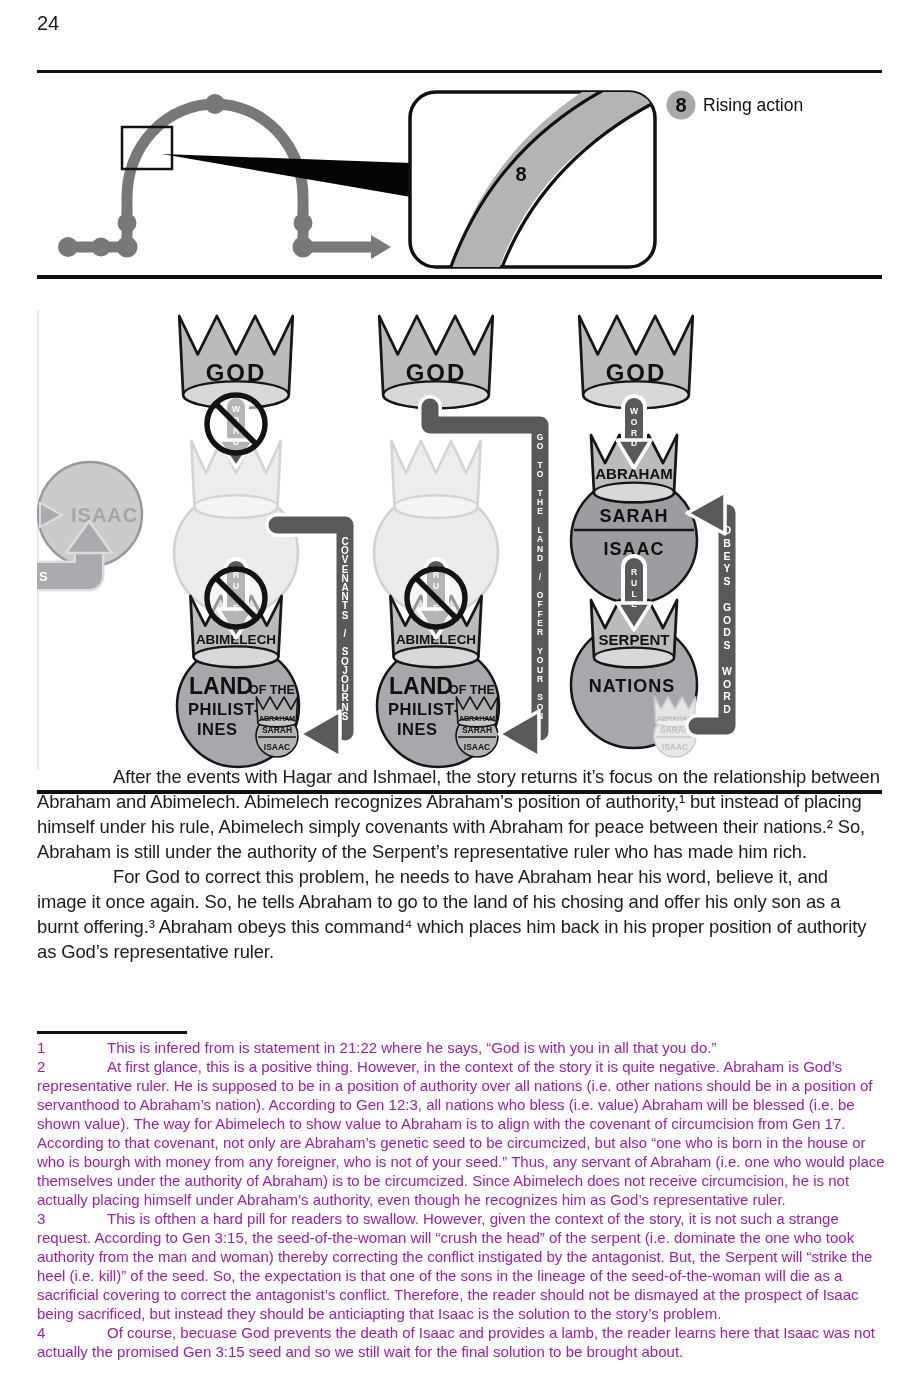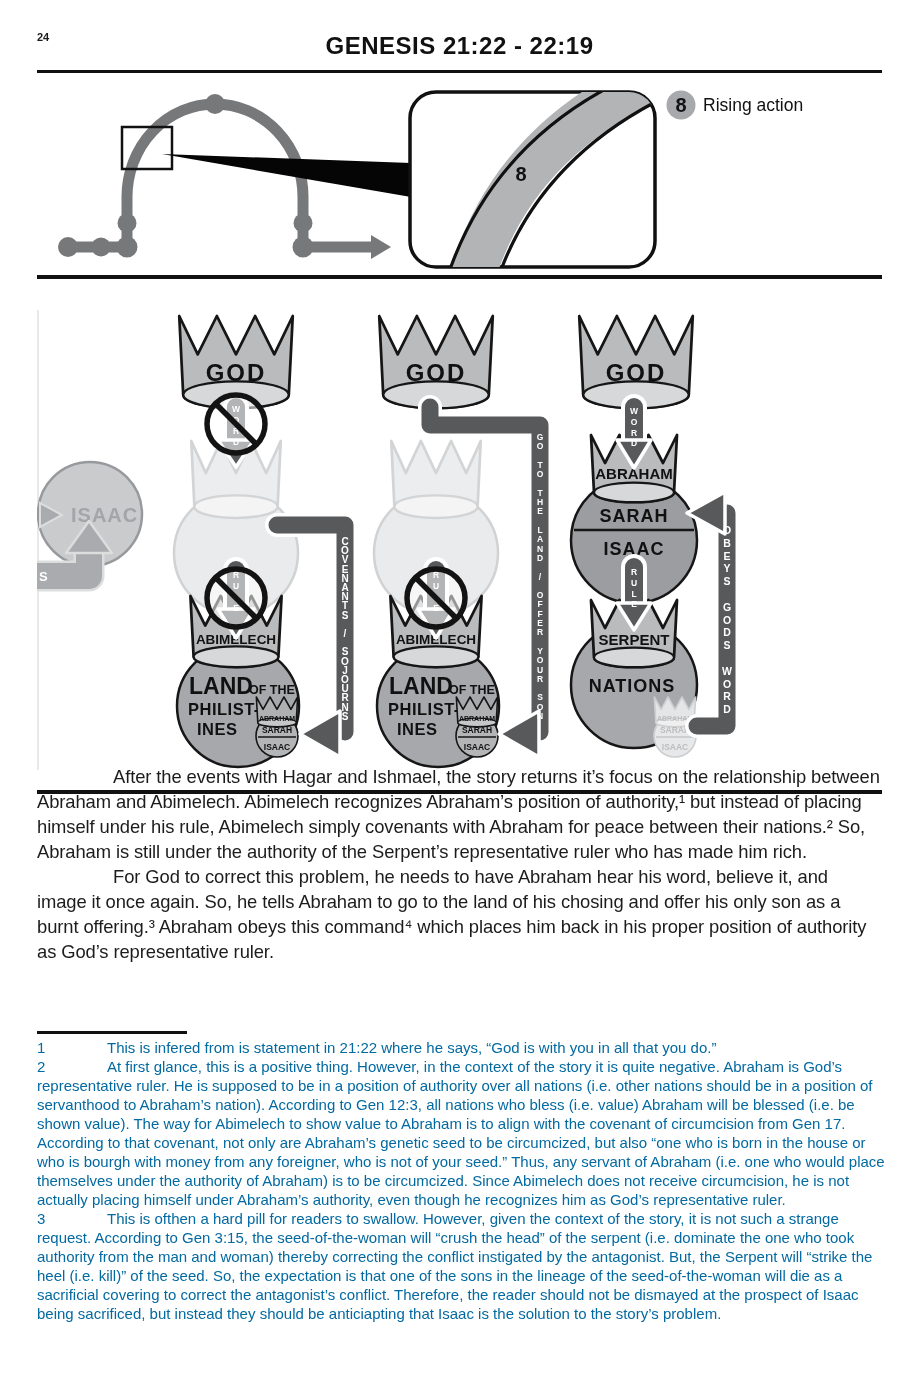--- a/index.html
+++ b/index.html
@@ -1,18 +1,18 @@
 <!DOCTYPE html>
 <html><head>
 <meta charset="utf-8">
 <style>
   html,body{margin:0;padding:0;background:#fff;}
   .page{position:relative;width:919px;height:1388px;background:#ffffff;overflow:hidden;
         font-family:"Liberation Sans",sans-serif;color:#1b1b1b;}
-  .pageno{position:absolute;left:37px;top:31px;font-size:11px;font-weight:700;}
+  .pageno{position:absolute;left:37px;top:12px;font-size:20px;font-weight:400;}
   .title{position:absolute;left:37px;top:32px;width:845px;text-align:center;
          font-size:24px;font-weight:800;letter-spacing:0.5px;color:#111;}
   .rule{position:absolute;left:37px;width:845px;background:#111;}
   .rule1{top:70px;height:3px;}
   .rule2{top:275px;height:3.5px;}
   .rule3{top:790px;height:3.5px;}
   .fig1{position:absolute;left:37px;top:84px;}
   .fig2{position:absolute;left:37px;top:308px;width:845px;height:464px;overflow:hidden;}
   svg{display:block;font-family:"Liberation Sans",sans-serif;}
 
@@ -73,30 +73,29 @@
   .lt-band-out{stroke:#dcdddd;stroke-width:31;fill:none;stroke-linejoin:round;}
   .lt-band-in{stroke:#a9abae;stroke-width:26;fill:none;stroke-linejoin:round;}
   .lt-head{fill:#a9abae;stroke:#dcdddd;stroke-width:2.5;stroke-linejoin:round;}
   .t-s{font-size:13px;font-weight:800;fill:#fff;}
 
   
   .bodytext{position:absolute;left:37px;top:764px;width:845px;}
   .bodytext p{margin:0;font-size:18.4px;line-height:25px;letter-spacing:-0.1px;text-indent:76px;color:#1c1c1c;}
   .fnsep{position:absolute;left:37px;top:1031px;width:150px;height:2.6px;background:#111;}
   .footnotes{position:absolute;left:37px;top:1038px;width:848px;}
-  .fn{font-size:15px;line-height:19px;color:#0369a1;}
+  .fn{font-size:15px;line-height:19px;color:#a21caf;}
   .fn-num{display:inline-block;width:70px;}
 </style>
 </head>
 <body>
 
 <div class="page">
 
   <div class="pageno">24</div>
-  <div class="title">GENESIS 21:22 - 22:19</div>
   <div class="rule rule1"></div>
 
   <svg class="fig1" width="845" height="192" viewBox="0 0 845 192">
     <path class="arc" d="M31,163 H90 V113 A88,93 0 0 1 266,113 V163 H338"></path>
     <polygon class="arc-head" points="354,163 334,151 334,175"></polygon>
     <circle class="arc-dot" cx="31" cy="163" r="10"></circle>
     <circle class="arc-dot" cx="64" cy="163" r="9.5"></circle>
     <circle class="arc-dot" cx="90" cy="163" r="10.5"></circle>
     <circle class="arc-dot" cx="90" cy="139" r="9.5"></circle>
     <circle class="arc-dot" cx="178" cy="20" r="10"></circle>
@@ -272,15 +271,16 @@
     <p>After the events with Hagar and Ishmael, the story returns it’s focus on the relationship between Abraham and Abimelech. Abimelech recognizes Abraham’s position of authority,¹ but instead of placing himself under his rule, Abimelech simply covenants with Abraham for peace between their nations.² So, Abraham is still under the authority of the Serpent’s representative ruler who has made him rich.</p>
     <p>For God to correct this problem, he needs to have Abraham hear his word, believe it, and image it once again. So, he tells Abraham to go to the land of his chosing and offer his only son as a burnt offering.³ Abraham obeys this command⁴ which places him back in his proper position of authority as God’s representative ruler.</p>
   </div>
 
   <div class="fnsep"></div>
 
   <div class="footnotes">
     <div class="fn"><span class="fn-num">1</span><span>This is infered from is statement in 21:22 where he says, “God is with you in all that you do.”</span></div>
     <div class="fn"><span class="fn-num">2</span><span>At first glance, this is a positive thing. However, in the context of the story it is quite negative. Abraham is God’s representative ruler. He is supposed to be in a position of authority over all nations (i.e. other nations should be in a position of servanthood to Abraham’s nation). According to Gen 12:3, all nations who bless (i.e. value) Abraham will be blessed (i.e. be shown value). The way for Abimelech to show value to Abraham is to align with the covenant of circumcision from Gen 17. According to that covenant, not only are Abraham’s genetic seed to be circumcized, but also “one who is born in the house or who is bourgh with money from any foreigner, who is not of your seed.” Thus, any servant of Abraham (i.e. one who would place themselves under the authority of Abraham) is to be circumcized. Since Abimelech does not receive circumcision, he is not actually placing himself under Abraham’s authority, even though he recognizes him as God’s representative ruler.</span></div>
     <div class="fn"><span class="fn-num">3</span><span>This is ofthen a hard pill for readers to swallow. However, given the context of the story, it is not such a strange request. According to Gen 3:15, the seed-of-the-woman will “crush the head” of the serpent (i.e. dominate the one who took authority from the man and woman) thereby correcting the conflict instigated by the antagonist. But, the Serpent will “strike the heel (i.e. kill)” of the seed. So, the expectation is that one of the sons in the lineage of the seed-of-the-woman will die as a sacrificial covering to correct the antagonist’s conflict. Therefore, the reader should not be dismayed at the prospect of Isaac being sacrificed, but instead they should be anticiapting that Isaac is the solution to the story’s problem.</span></div>
+    <div class="fn"><span class="fn-num">4</span><span>Of course, becuase God prevents the death of Isaac and provides a lamb, the reader learns here that Isaac was not actually the promised Gen 3:15 seed and so we still wait for the final solution to be brought about.</span></div>
   </div>
 
 </div>
 
 </body></html>

